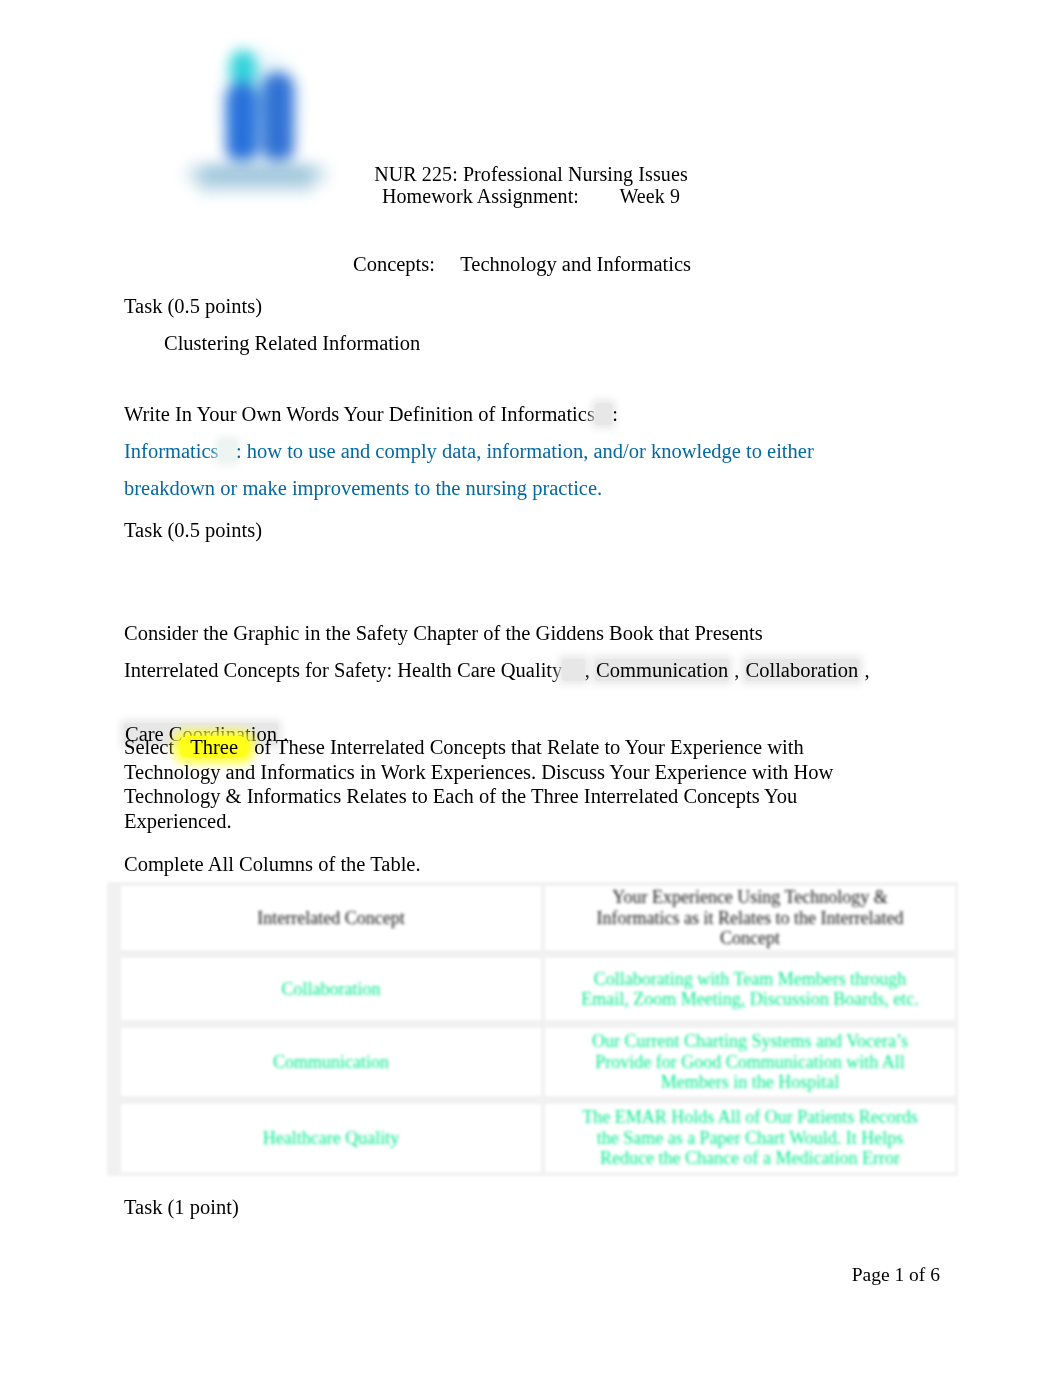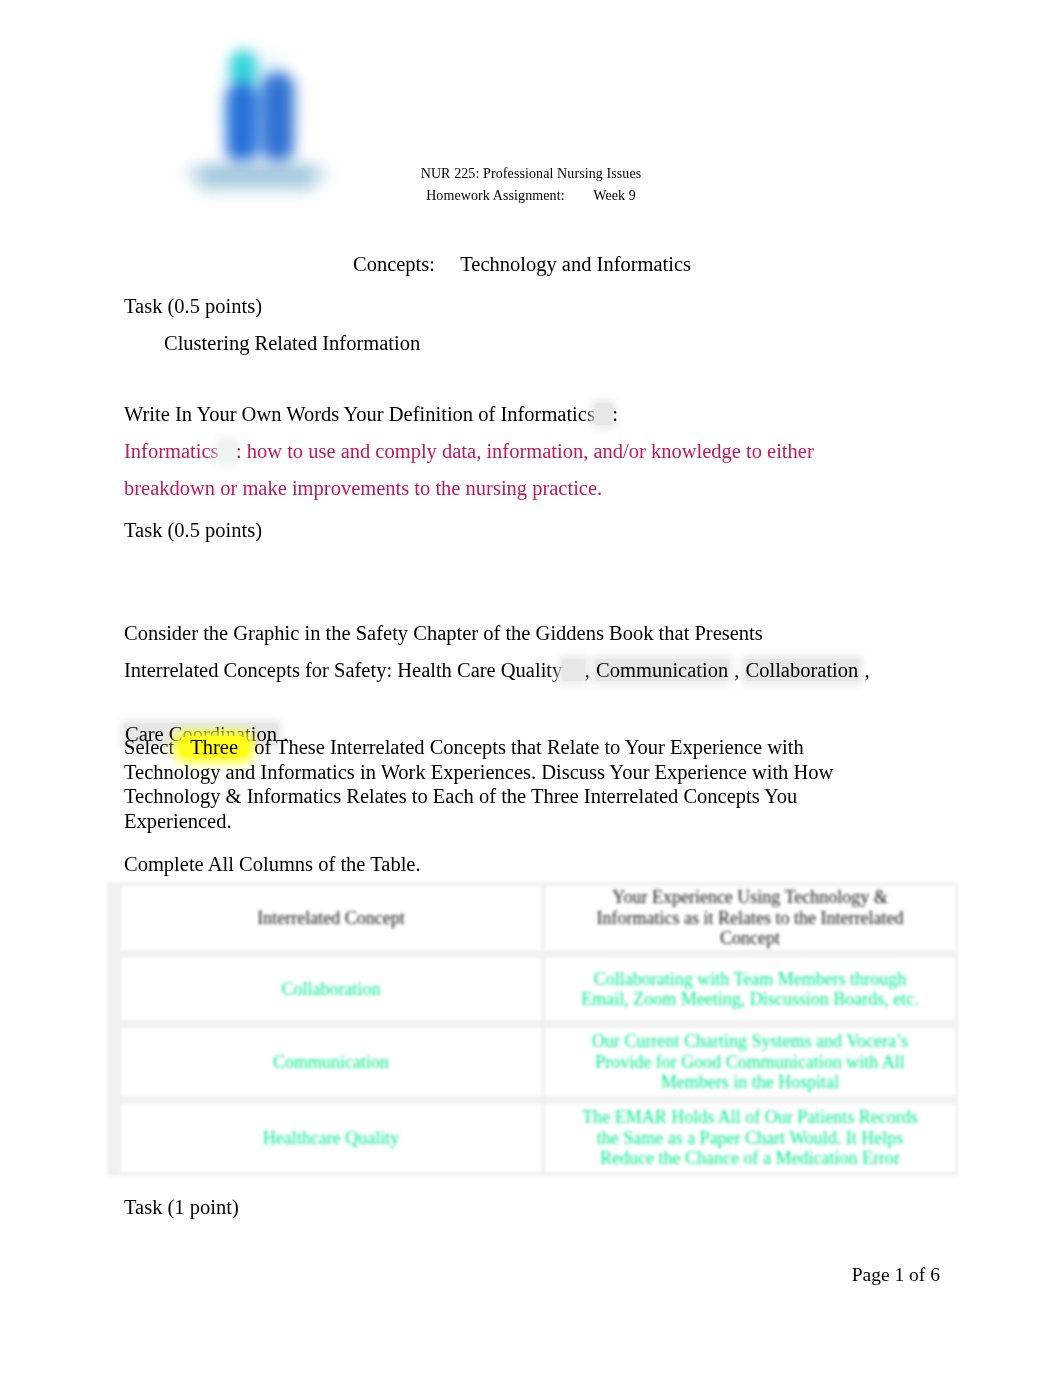--- a/index.html
+++ b/index.html
@@ -66,21 +66,21 @@
     border-radius: 3px;
   }
 
   
   #doc-header {
     position: absolute;
     left: 0;
     top: 163px;
     width: 1062px;
     text-align: center;
-    font-size: 14px;
+    font-size: 20px;
     line-height: 22px;
     letter-spacing: 0.1px;
   }
   #doc-header .hline { display: block; white-space: pre; }
   #doc-header .hline.l2 { }
 
   #concepts-line {
     position: absolute;
     left: 353px;
     top: 253px;
@@ -89,21 +89,21 @@
   }
 
   
   .para {
     position: absolute;
     left: 124px;
     font-size: 20.5px;
     line-height: 37px;
   }
   .para.tight { line-height: 24.5px; }
-  .para.green { color: #be185d; }
+  .para.green { color: #0369a1; }
 
   .hl-gray {
     background: rgba(228,228,228,0.9);
     box-shadow: 0 0 7px 4px rgba(232,232,232,0.85);
     border-radius: 2px;
     padding: 0 1px;
   }
   .hl-yellow {
     background: #ffff1a;
     box-shadow: 0 0 9px 6px rgba(255,255,40,0.85);

